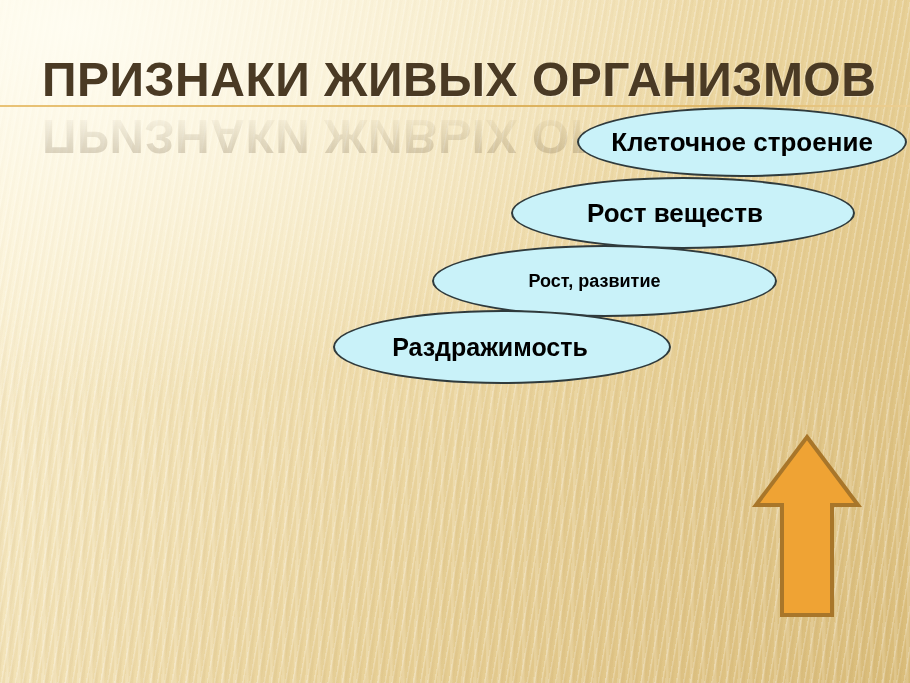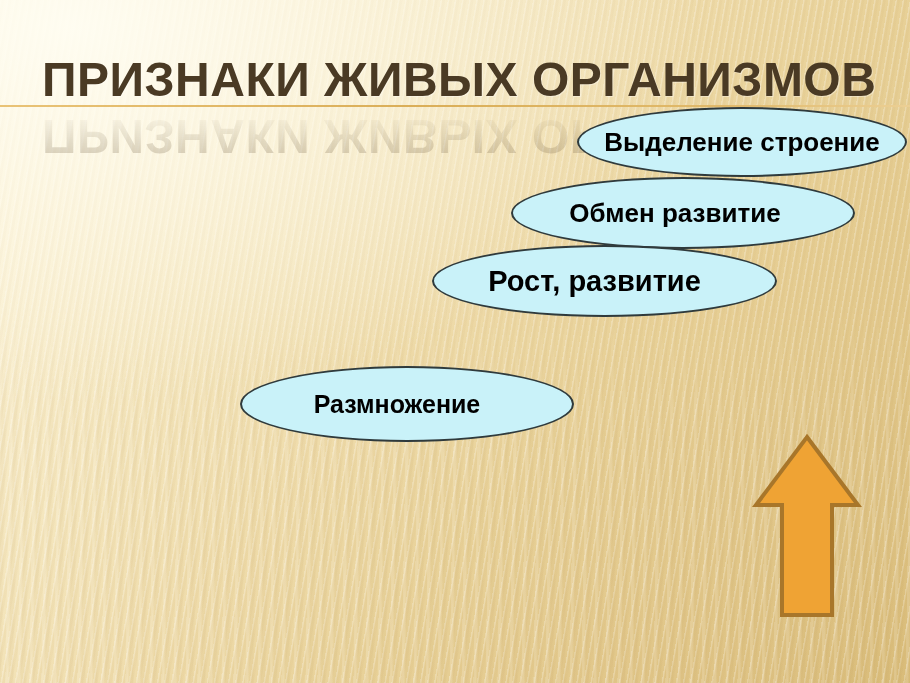--- a/index.html
+++ b/index.html
@@ -136,21 +136,21 @@
   #ell-1 { left: 511px; top: 177px; width: 344px; height: 72px;  z-index: 2; }
   #ell-2 { left: 432px; top: 245px; width: 345px; height: 72px;  z-index: 3; }
   #ell-3 { left: 333px; top: 310px; width: 338px; height: 74px;  z-index: 4; }
   #ell-4 { left: 240px; top: 366px; width: 334px; height: 76px;  z-index: 5; }
   #ell-5 { left: 155px; top: 428px; width: 336px; height: 74px;  z-index: 6; }
   #ell-6 { left: 110px; top: 489px; width: 334px; height: 74px;  z-index: 7; }
   #ell-7 { left: 3px;   top: 549px; width: 334px; height: 74px;  z-index: 8; }
 
   #ell-0 .label { font-size: 26px; }
   #ell-1 .label { font-size: 26px; }
-  #ell-2 .label { font-size: 29px; }
+  #ell-2 .label { font-size: 18px; }
   #ell-3 .label { font-size: 25px; }
   #ell-4 .label { font-size: 25px; }
   #ell-5 .label { font-size: 25px; }
   #ell-6 .label { font-size: 25px; }
   #ell-7 .label { font-size: 25px; }
   
   #ell-1 .label { transform: translateX(-8px); }
   #ell-2 .label { transform: translateX(-10px); }
   #ell-3 .label { transform: translateX(-12px); }
   #ell-4 .label { transform: translateX(-10px); }
@@ -180,30 +180,30 @@
   <div class="bg-corner-glow"></div>
 
   <div class="title-rule"></div>
 
   <div class="title-block">
     <div class="title-text">ПРИЗНАКИ ЖИВЫХ ОРГАНИЗМОВ</div>
     <div class="title-reflection">ПРИЗНАКИ ЖИВЫХ ОРГАНИЗМОВ</div>
   </div>
 
   <div class="ellipse" id="ell-0">
-    <span class="label">Выделение строение</span>
+    <span class="label">Клеточное строение</span>
   </div>
   <div class="ellipse" id="ell-1">
-    <span class="label">Обмен развитие</span>
+    <span class="label">Рост веществ</span>
   </div>
   <div class="ellipse" id="ell-2">
     <span class="label">Рост, развитие</span>
   </div>
-  <div class="ellipse" id="ell-4">
-    <span class="label">Размножение</span>
+  <div class="ellipse" id="ell-3">
+    <span class="label">Раздражимость</span>
   </div>
 
   <div class="arrow">
     <svg viewBox="0 0 110 186" preserveAspectRatio="none" aria-hidden="true">
       <polygon points="55,4 106,72 80,72 80,182 30,182 30,72 4,72" fill="#EFA334" stroke="#A8762A" stroke-width="4" stroke-linejoin="miter"></polygon>
     </svg>
   </div>
 
 </div>
 

